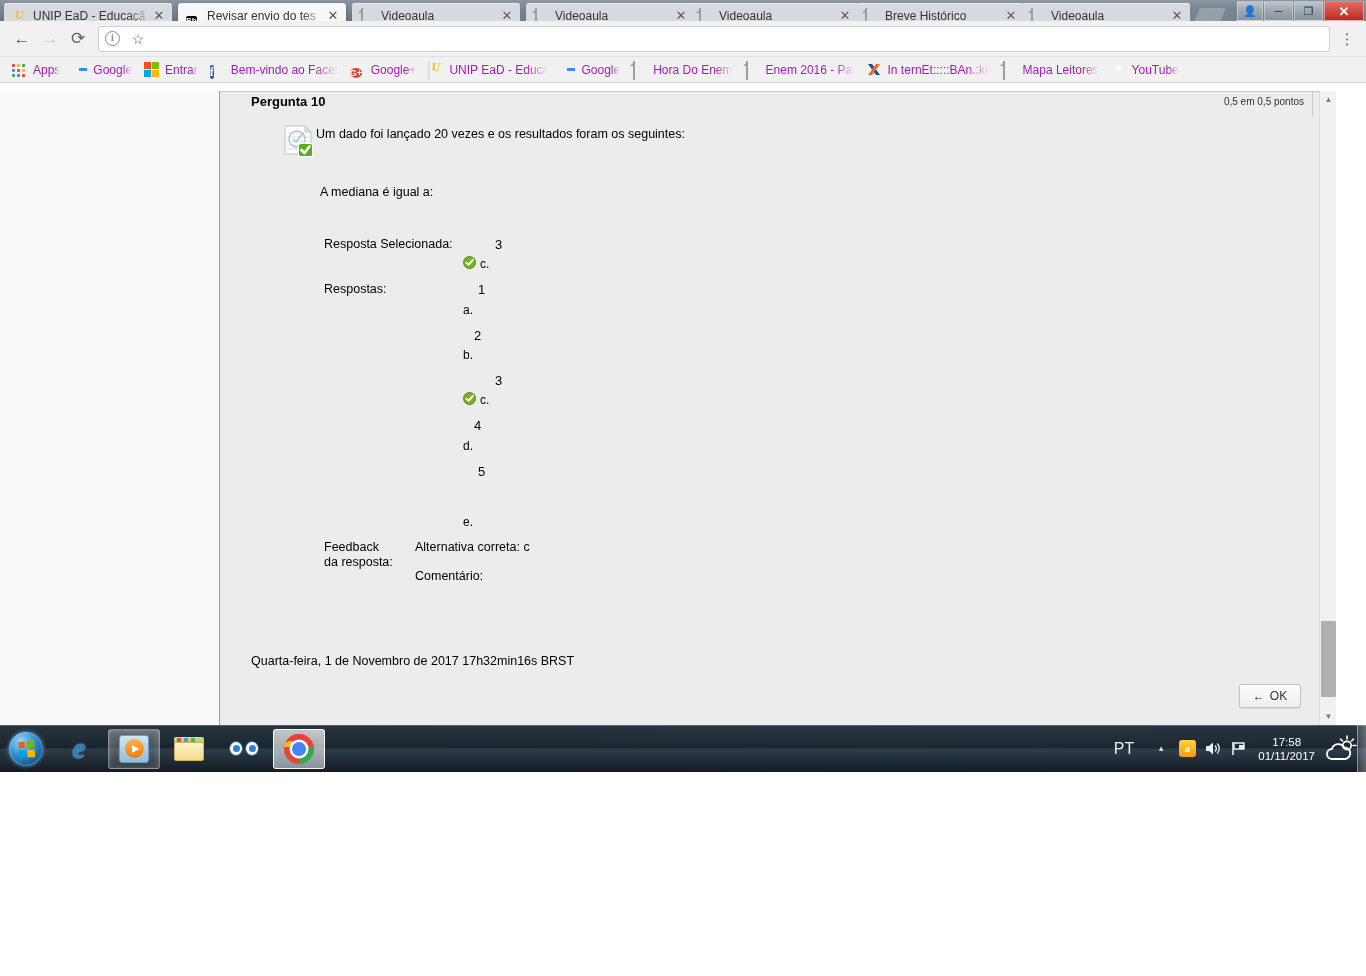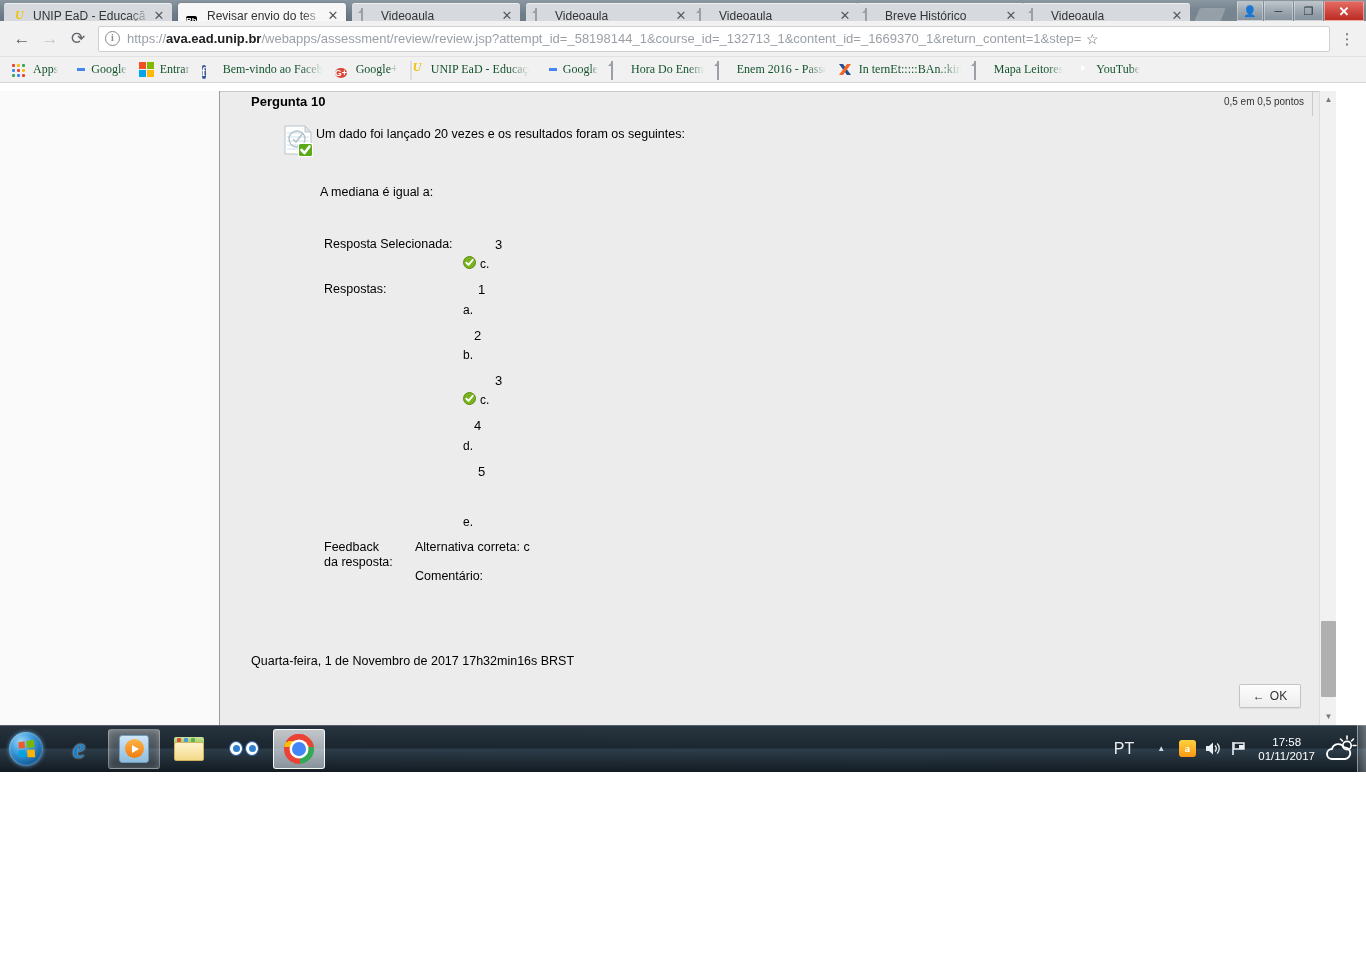--- a/index.html
+++ b/index.html
@@ -93,23 +93,23 @@
   .omni-url .path { color:#9aa0a6; }
   .omni-star { width:22px; text-align:center; color:#5f6368; font-size:14px; flex:0 0 22px;}
   .menu-dots { width:22px; text-align:center; color:#5f6368; font-size:15px; letter-spacing:0; flex:0 0 22px;
     line-height:12px;}
 
   
   .bookmarks { height:26px; background:#f1f1f1; border-bottom:1px solid #d6d6d6;
     display:flex; align-items:center; padding:0 6px; overflow:hidden; }
   .bm { display:flex; align-items:center; height:22px; padding:0 6px; flex:0 0 auto; max-width:150px;}
   .bm .bm-ico { width:16px;height:16px;flex:0 0 16px;margin-right:5px;position:relative;}
-  .bm .bm-label { font-size:12px; color:#14532d; white-space:nowrap; overflow:hidden;
+  .bm .bm-label { font-size:12px; color:#a21caf; white-space:nowrap; overflow:hidden;
     -webkit-mask-image: linear-gradient(to right,#000 78%, transparent 100%);
-    mask-image: linear-gradient(to right,#000 78%, transparent 100%); font-family: Liberation Serif, serif;}
+    mask-image: linear-gradient(to right,#000 78%, transparent 100%);}
   .ico-apps { display:grid; grid-template-columns:repeat(3,3px); grid-template-rows:repeat(3,3px);
     gap:2px; width:13px; height:13px; margin-top:2px;}
   .ico-apps i { display:block; width:3px;height:3px;border-radius:1px; }
   .ico-apps i:nth-child(1){background:#ea4335}.ico-apps i:nth-child(2){background:#fbbc05}
   .ico-apps i:nth-child(3){background:#34a853}.ico-apps i:nth-child(4){background:#4285f4}
   .ico-apps i:nth-child(5){background:#ea4335}.ico-apps i:nth-child(6){background:#fbbc05}
   .ico-apps i:nth-child(7){background:#34a853}.ico-apps i:nth-child(8){background:#4285f4}
   .ico-apps i:nth-child(9){background:#ea4335}
   .ico-g { width:15px;height:15px;border-radius:50%;
     background:conic-gradient(from -30deg,#ea4335 0 25%,#fbbc05 25% 50%,#34a853 50% 75%,#4285f4 75% 100%);
@@ -310,21 +310,20 @@
       <div class="wc close">✕</div>
     </div>
   </div>
 
   <div class="toolbar">
     <div class="navbtn">←</div>
     <div class="navbtn disabled">→</div>
     <div class="navbtn">⟳</div>
     <div class="omnibox">
       <span class="omni-info">i</span>
-      <span class="omni-url"><span class="scheme">https://</span><span class="host">ava.ead.unip.br</span><span class="path">/webapps/assessment/review/review.jsp?attempt_id=_58198144_1&amp;course_id=_132713_1&amp;content_id=_1669370_1&amp;return_content=1&amp;step=</span></span>
       <span class="omni-star">☆</span>
     </div>
     <div class="menu-dots">⋮</div>
   </div>
 
   <div class="bookmarks">
     <div class="bm">
       <span class="bm-ico">
         <span class="ico-apps">
             <i></i>

